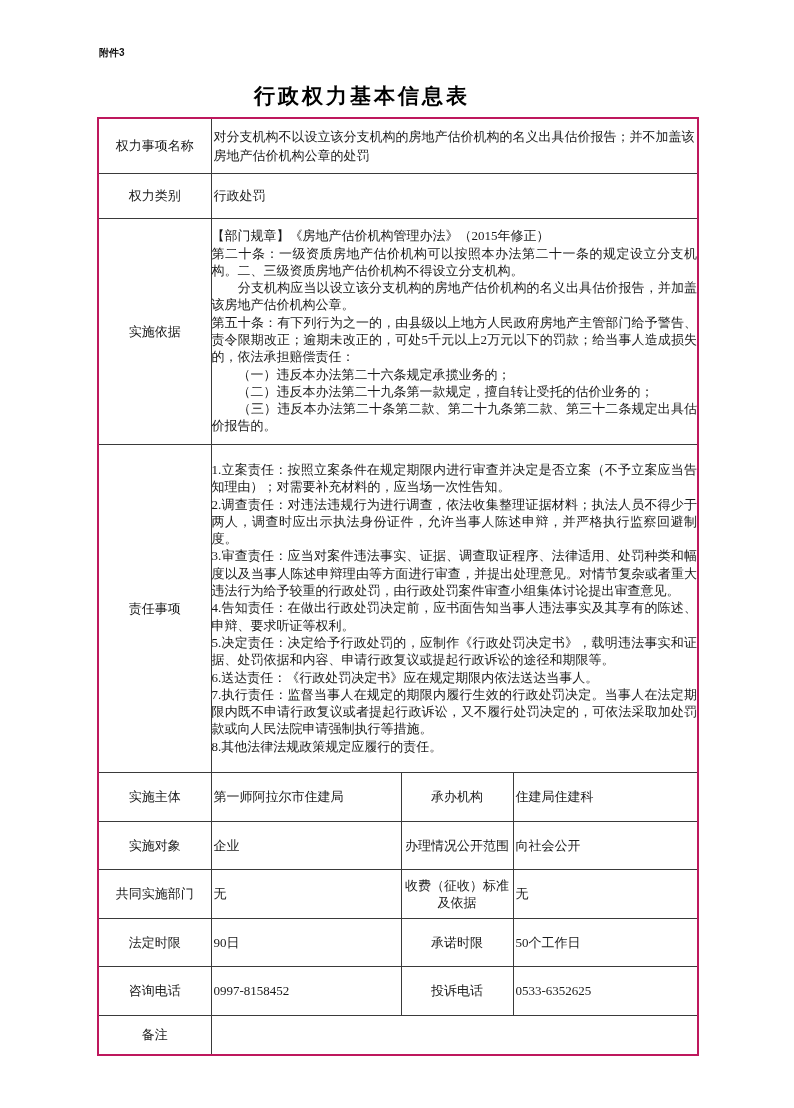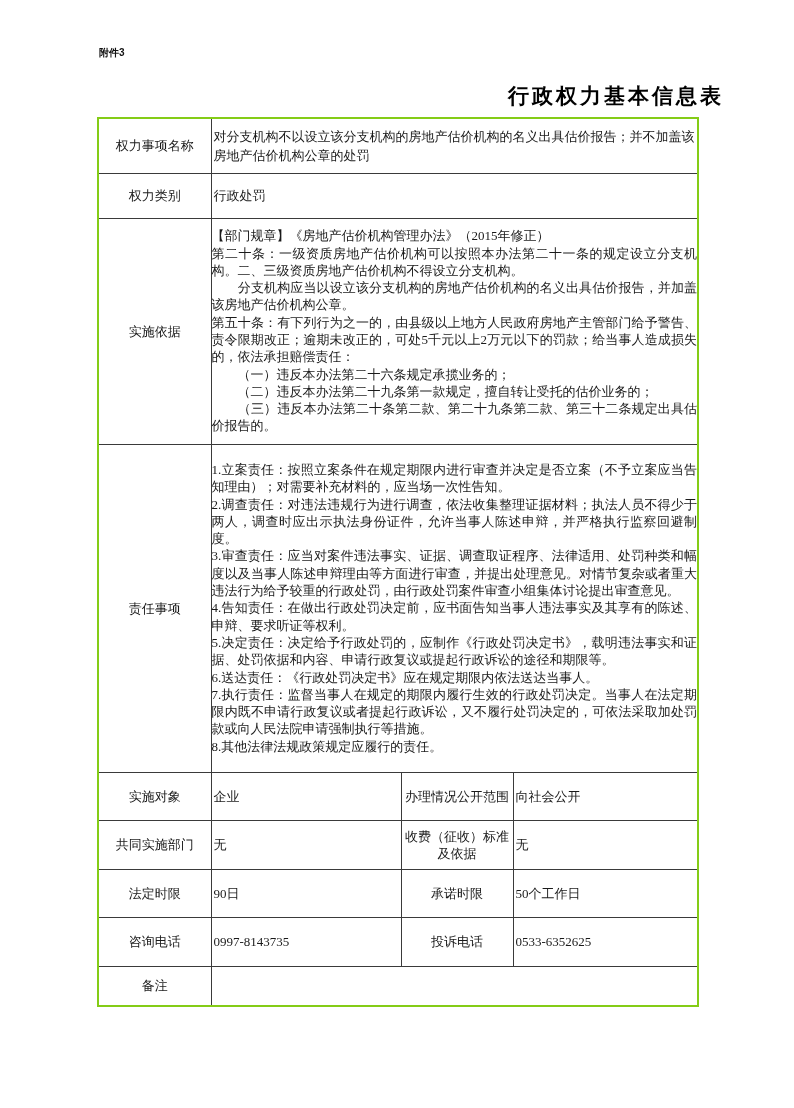--- a/index.html
+++ b/index.html
@@ -18,42 +18,42 @@
     font-family: "Liberation Sans", "DejaVu Sans", sans-serif;
     font-weight: bold;
     font-size: 10px;
     color: #111;
   }
   .doc-title {
     position: absolute;
     left: 0;
     top: 82px;
     width: 724px;
-    text-align: right;
+    text-align: center;
     font-family: "Liberation Sans", "DejaVu Sans", sans-serif;
     font-weight: bold;
     font-size: 21px;
     letter-spacing: 3px;
     color: #000;
   }
   table.info-table {
     position: absolute;
     left: 97px;
     top: 117px;
     width: 600px;
     border-collapse: collapse;
     table-layout: fixed;
     font-size: 13px;
     color: #1a1a1a;
   }
   table.info-table td {
     border: 1px solid #3a3a3a;
     vertical-align: middle;
   }
-  table.info-table { border: 2px solid #84cc16; font-family: Liberation Serif, serif; }
+  table.info-table { border: 2px solid #be185d; font-family: Liberation Serif, serif; }
   td.lbl {
     text-align: center;
     padding: 2px 3px;
     line-height: 17px;
   }
   td.val-center {
     text-align: left;
     padding: 2px 2px;
     line-height: 19px;
   }
@@ -101,41 +101,47 @@
       <td class="lbl">责任事项</td>
       <td class="val-text" colspan="3">1.立案责任：按照立案条件在规定期限内进行审查并决定是否立案（不予立案应当告知理由）；对需要补充材料的，应当场一次性告知。
 2.调查责任：对违法违规行为进行调查，依法收集整理证据材料；执法人员不得少于两人，调查时应出示执法身份证件，允许当事人陈述申辩，并严格执行监察回避制度。
 3.审查责任：应当对案件违法事实、证据、调查取证程序、法律适用、处罚种类和幅度以及当事人陈述申辩理由等方面进行审查，并提出处理意见。对情节复杂或者重大违法行为给予较重的行政处罚，由行政处罚案件审查小组集体讨论提出审查意见。
 4.告知责任：在做出行政处罚决定前，应书面告知当事人违法事实及其享有的陈述、申辩、要求听证等权利。
 5.决定责任：决定给予行政处罚的，应制作《行政处罚决定书》，载明违法事实和证据、处罚依据和内容、申请行政复议或提起行政诉讼的途径和期限等。
 6.送达责任：《行政处罚决定书》应在规定期限内依法送达当事人。
 7.执行责任：监督当事人在规定的期限内履行生效的行政处罚决定。当事人在法定期限内既不申请行政复议或者提起行政诉讼，又不履行处罚决定的，可依法采取加处罚款或向人民法院申请强制执行等措施。
 8.其他法律法规政策规定应履行的责任。</td>
     </tr>
+    <tr style="height:49px;">
+      <td class="lbl">实施主体</td>
+      <td class="val-center">第一师阿拉尔市住建局</td>
+      <td class="lbl">承办机构</td>
+      <td class="val-center">住建局住建科</td>
+    </tr>
     <tr style="height:48px;">
       <td class="lbl">实施对象</td>
       <td class="val-center">企业</td>
       <td class="lbl">办理情况公开范围</td>
       <td class="val-center">向社会公开</td>
     </tr>
     <tr style="height:49px;">
       <td class="lbl">共同实施部门</td>
       <td class="val-center">无</td>
       <td class="lbl">收费（征收）标准及依据</td>
       <td class="val-center">无</td>
     </tr>
     <tr style="height:48px;">
       <td class="lbl">法定时限</td>
       <td class="val-center">90日</td>
       <td class="lbl">承诺时限</td>
       <td class="val-center">50个工作日</td>
     </tr>
     <tr style="height:49px;">
       <td class="lbl">咨询电话</td>
-      <td class="val-center">0997-8143735</td>
+      <td class="val-center">0997-8158452</td>
       <td class="lbl">投诉电话</td>
       <td class="val-center">0533-6352625</td>
     </tr>
     <tr style="height:40px;">
       <td class="lbl">备注</td>
       <td class="val-text" colspan="3"></td>
     </tr>
   </tbody>
 </table>
 

